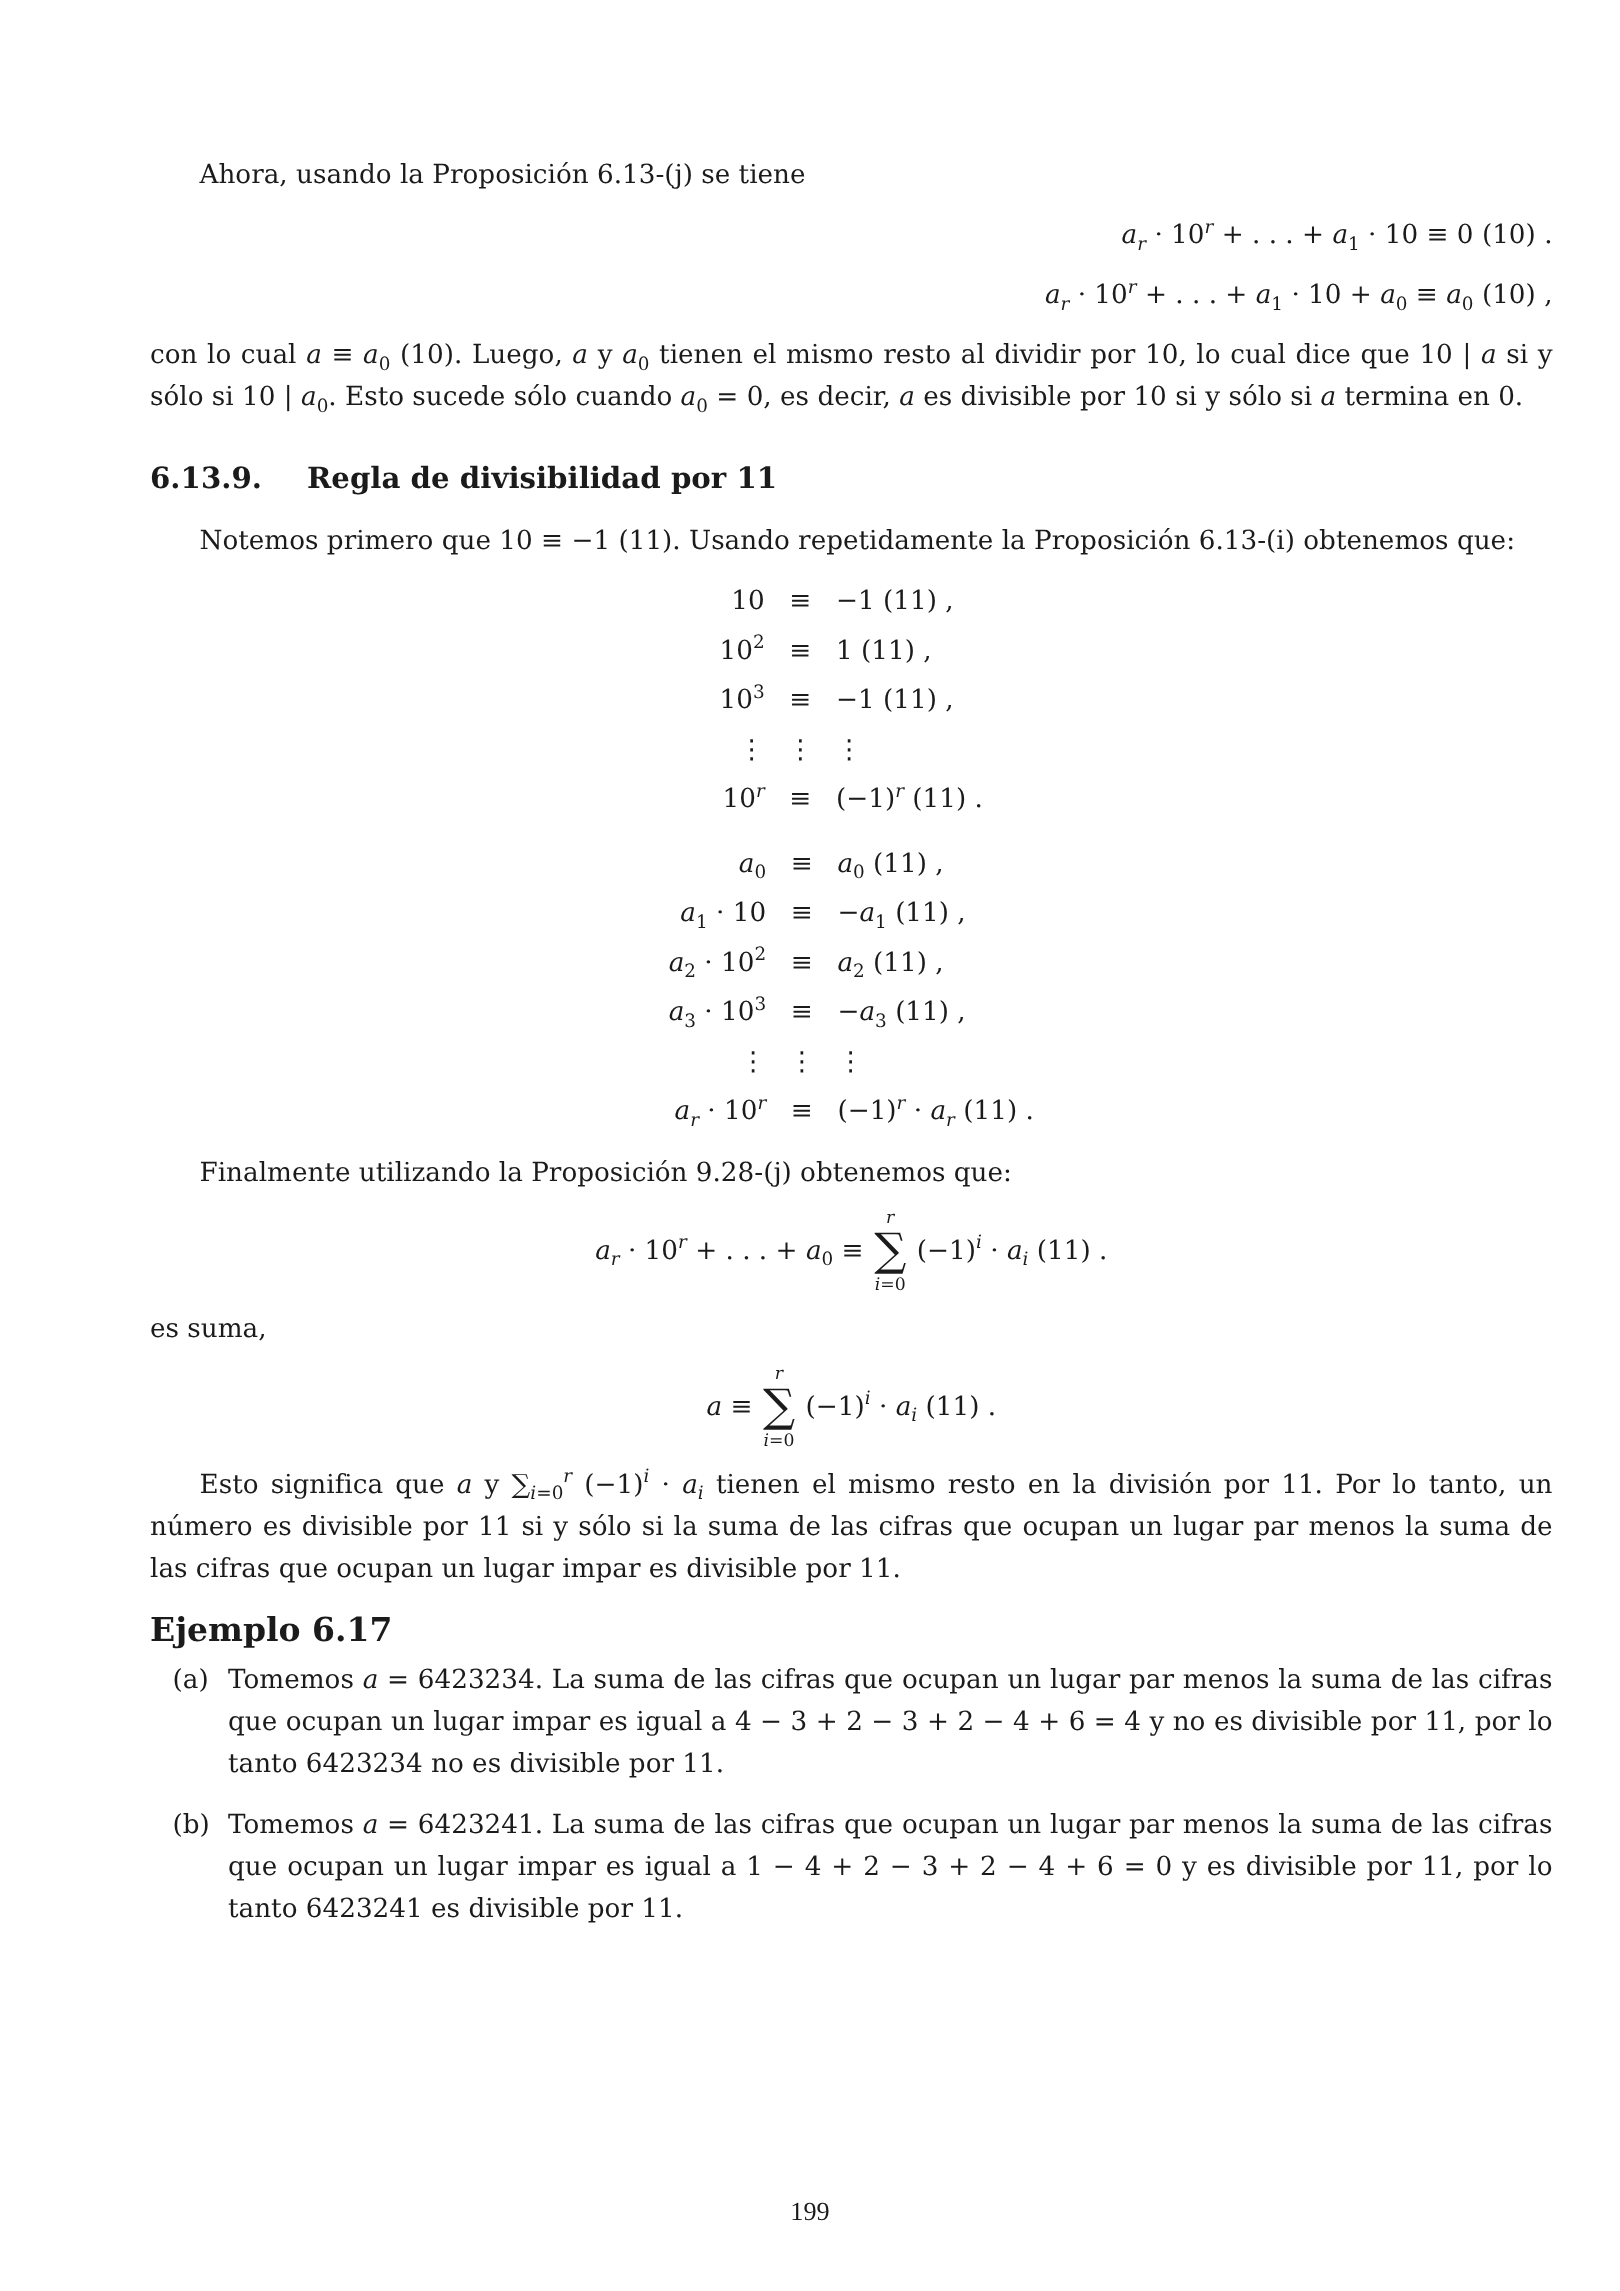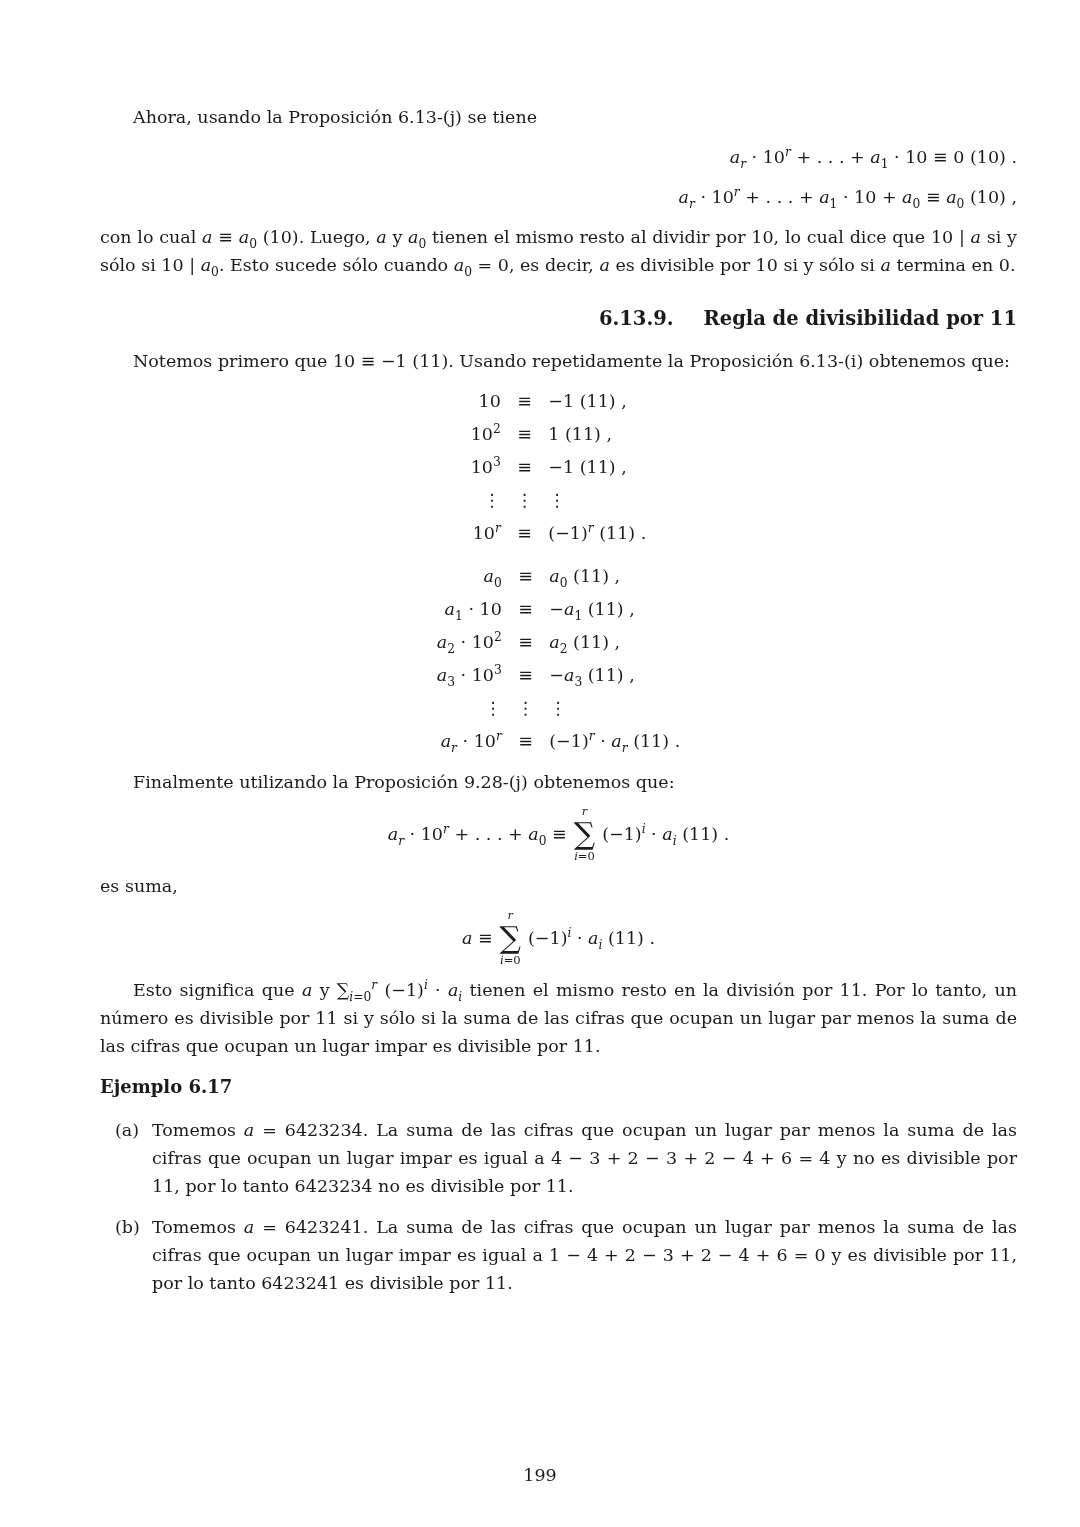--- a/index.html
+++ b/index.html
@@ -3,38 +3,37 @@
 <meta charset="utf-8">
 <style>
   html,body{margin:0;padding:0;background:#ffffff;}
   .page{
     position:relative;
     width:1080px;height:1527px;
     background:#ffffff;
     color:#1b1b1b;
     font-family:"DejaVu Serif","DejaVu Sans",serif;
     font-size:17.5px;
-    padding:103px 63px 0 100px;
+    padding:103px 45px 0 100px;
     box-sizing:border-box;
     overflow:hidden;
   }
   p{margin:0;line-height:28px;text-align:justify;}
   .indent{text-indent:33px;}
   .noindent{text-indent:0;}
   .eq{
     text-align:right;
     line-height:28px;
     margin:12px 0;
   }
   h3.section{
     font-size:19.5px;
     font-weight:bold;
     margin:28px 0 16px 0;
     line-height:24px;
-    text-align:right;
   }
   h3.section .secnum{margin-right:30px;}
   .align{
     display:grid;
     grid-template-columns:auto auto auto;
     justify-content:center;
     column-gap:15px;
     line-height:33px;
     margin:10px 0;
   }
@@ -52,36 +51,37 @@
   .bigop{
     display:inline-flex;
     flex-direction:column;
     align-items:center;
     line-height:1;
   }
   .bigop .lim{font-size:11.5px;line-height:1.15;}
   .bigop .op{font-size:30px;line-height:1.05;}
   sub,sup{font-size:70%;line-height:0;}
   h4.example{
-    font-size:18px;
+    font-size:22px;
     font-weight:bold;
-    margin:14px 0 16px 0;
+    margin:14px 0 6px 0;
     line-height:26px;
   }
   .li{
     display:flex;
     margin:0 0 13px 15px;
     line-height:28px;
   }
   .li .lab{width:37px;flex:none;}
   .li .bod{flex:1;text-align:justify;}
   .pagenum{
     position:absolute;
     left:0;right:0;bottom:42px;
     text-align:center;
+    font-family:Liberation Serif, serif;
   }
   i{font-style:italic;}
 </style>
 </head>
 <body>
 
 <div class="page">
 
   <p class="indent">Ahora, usando la Proposición 6.13-(j) se tiene</p>
 

